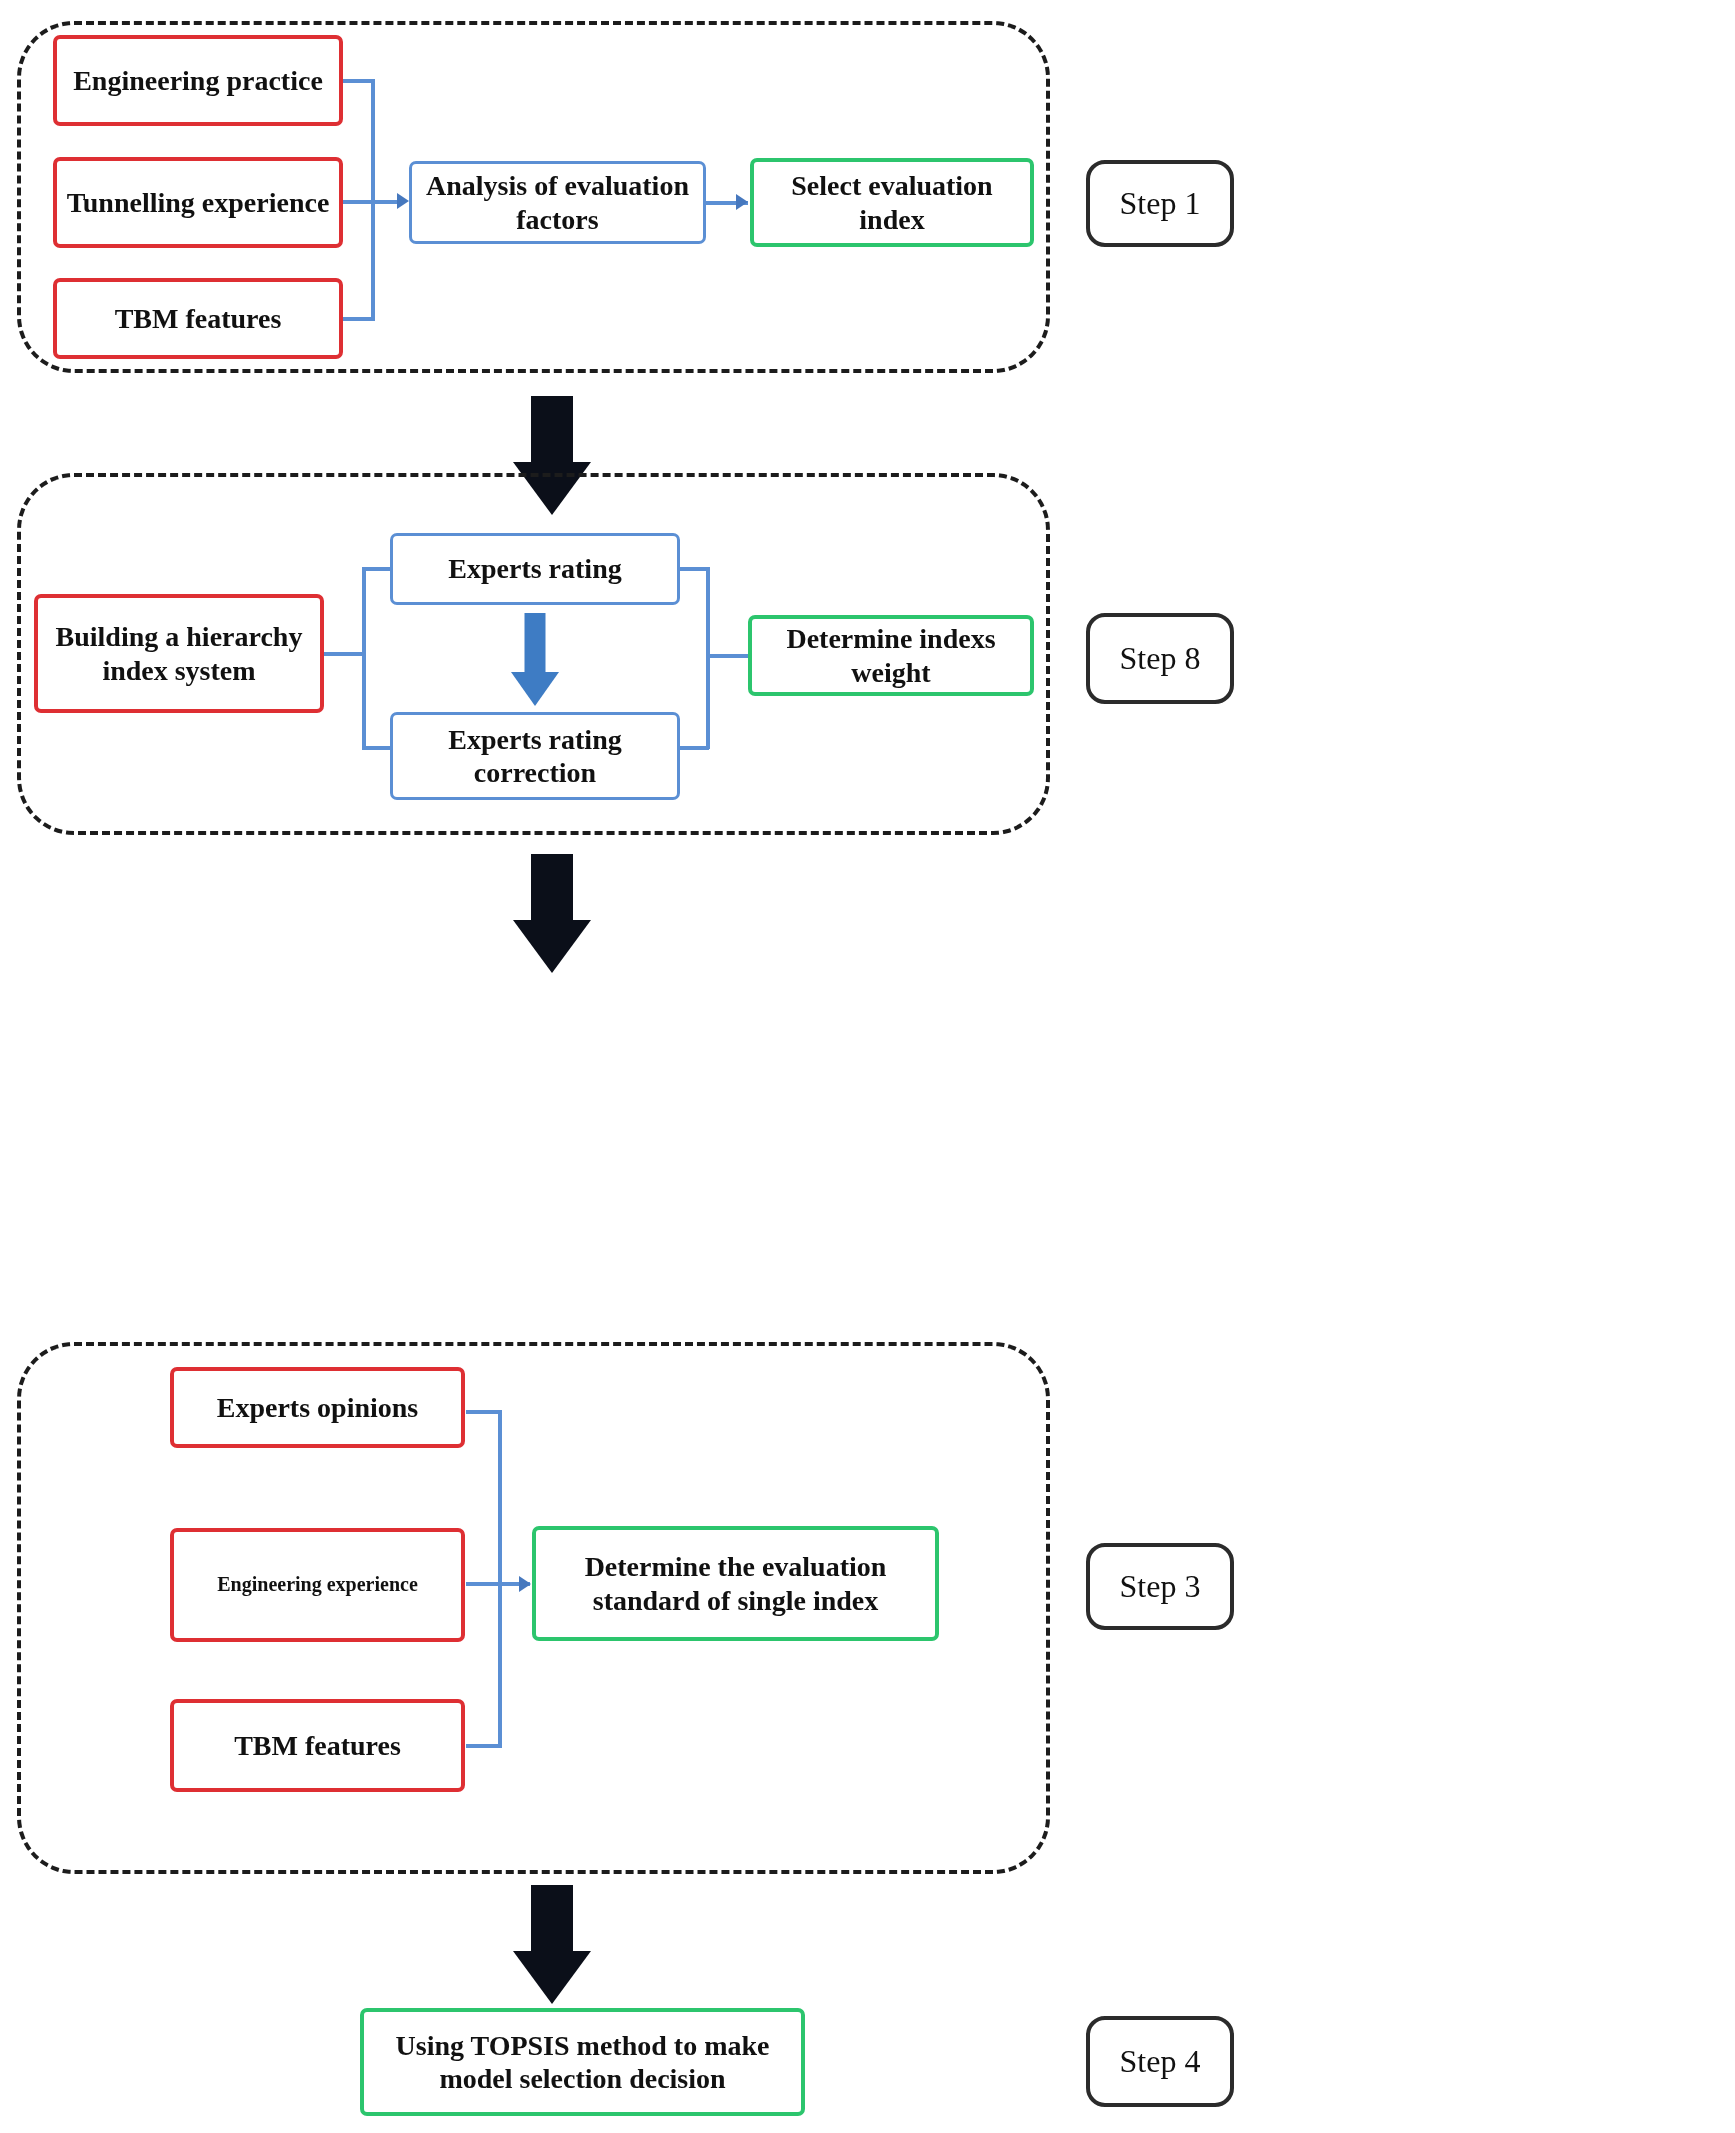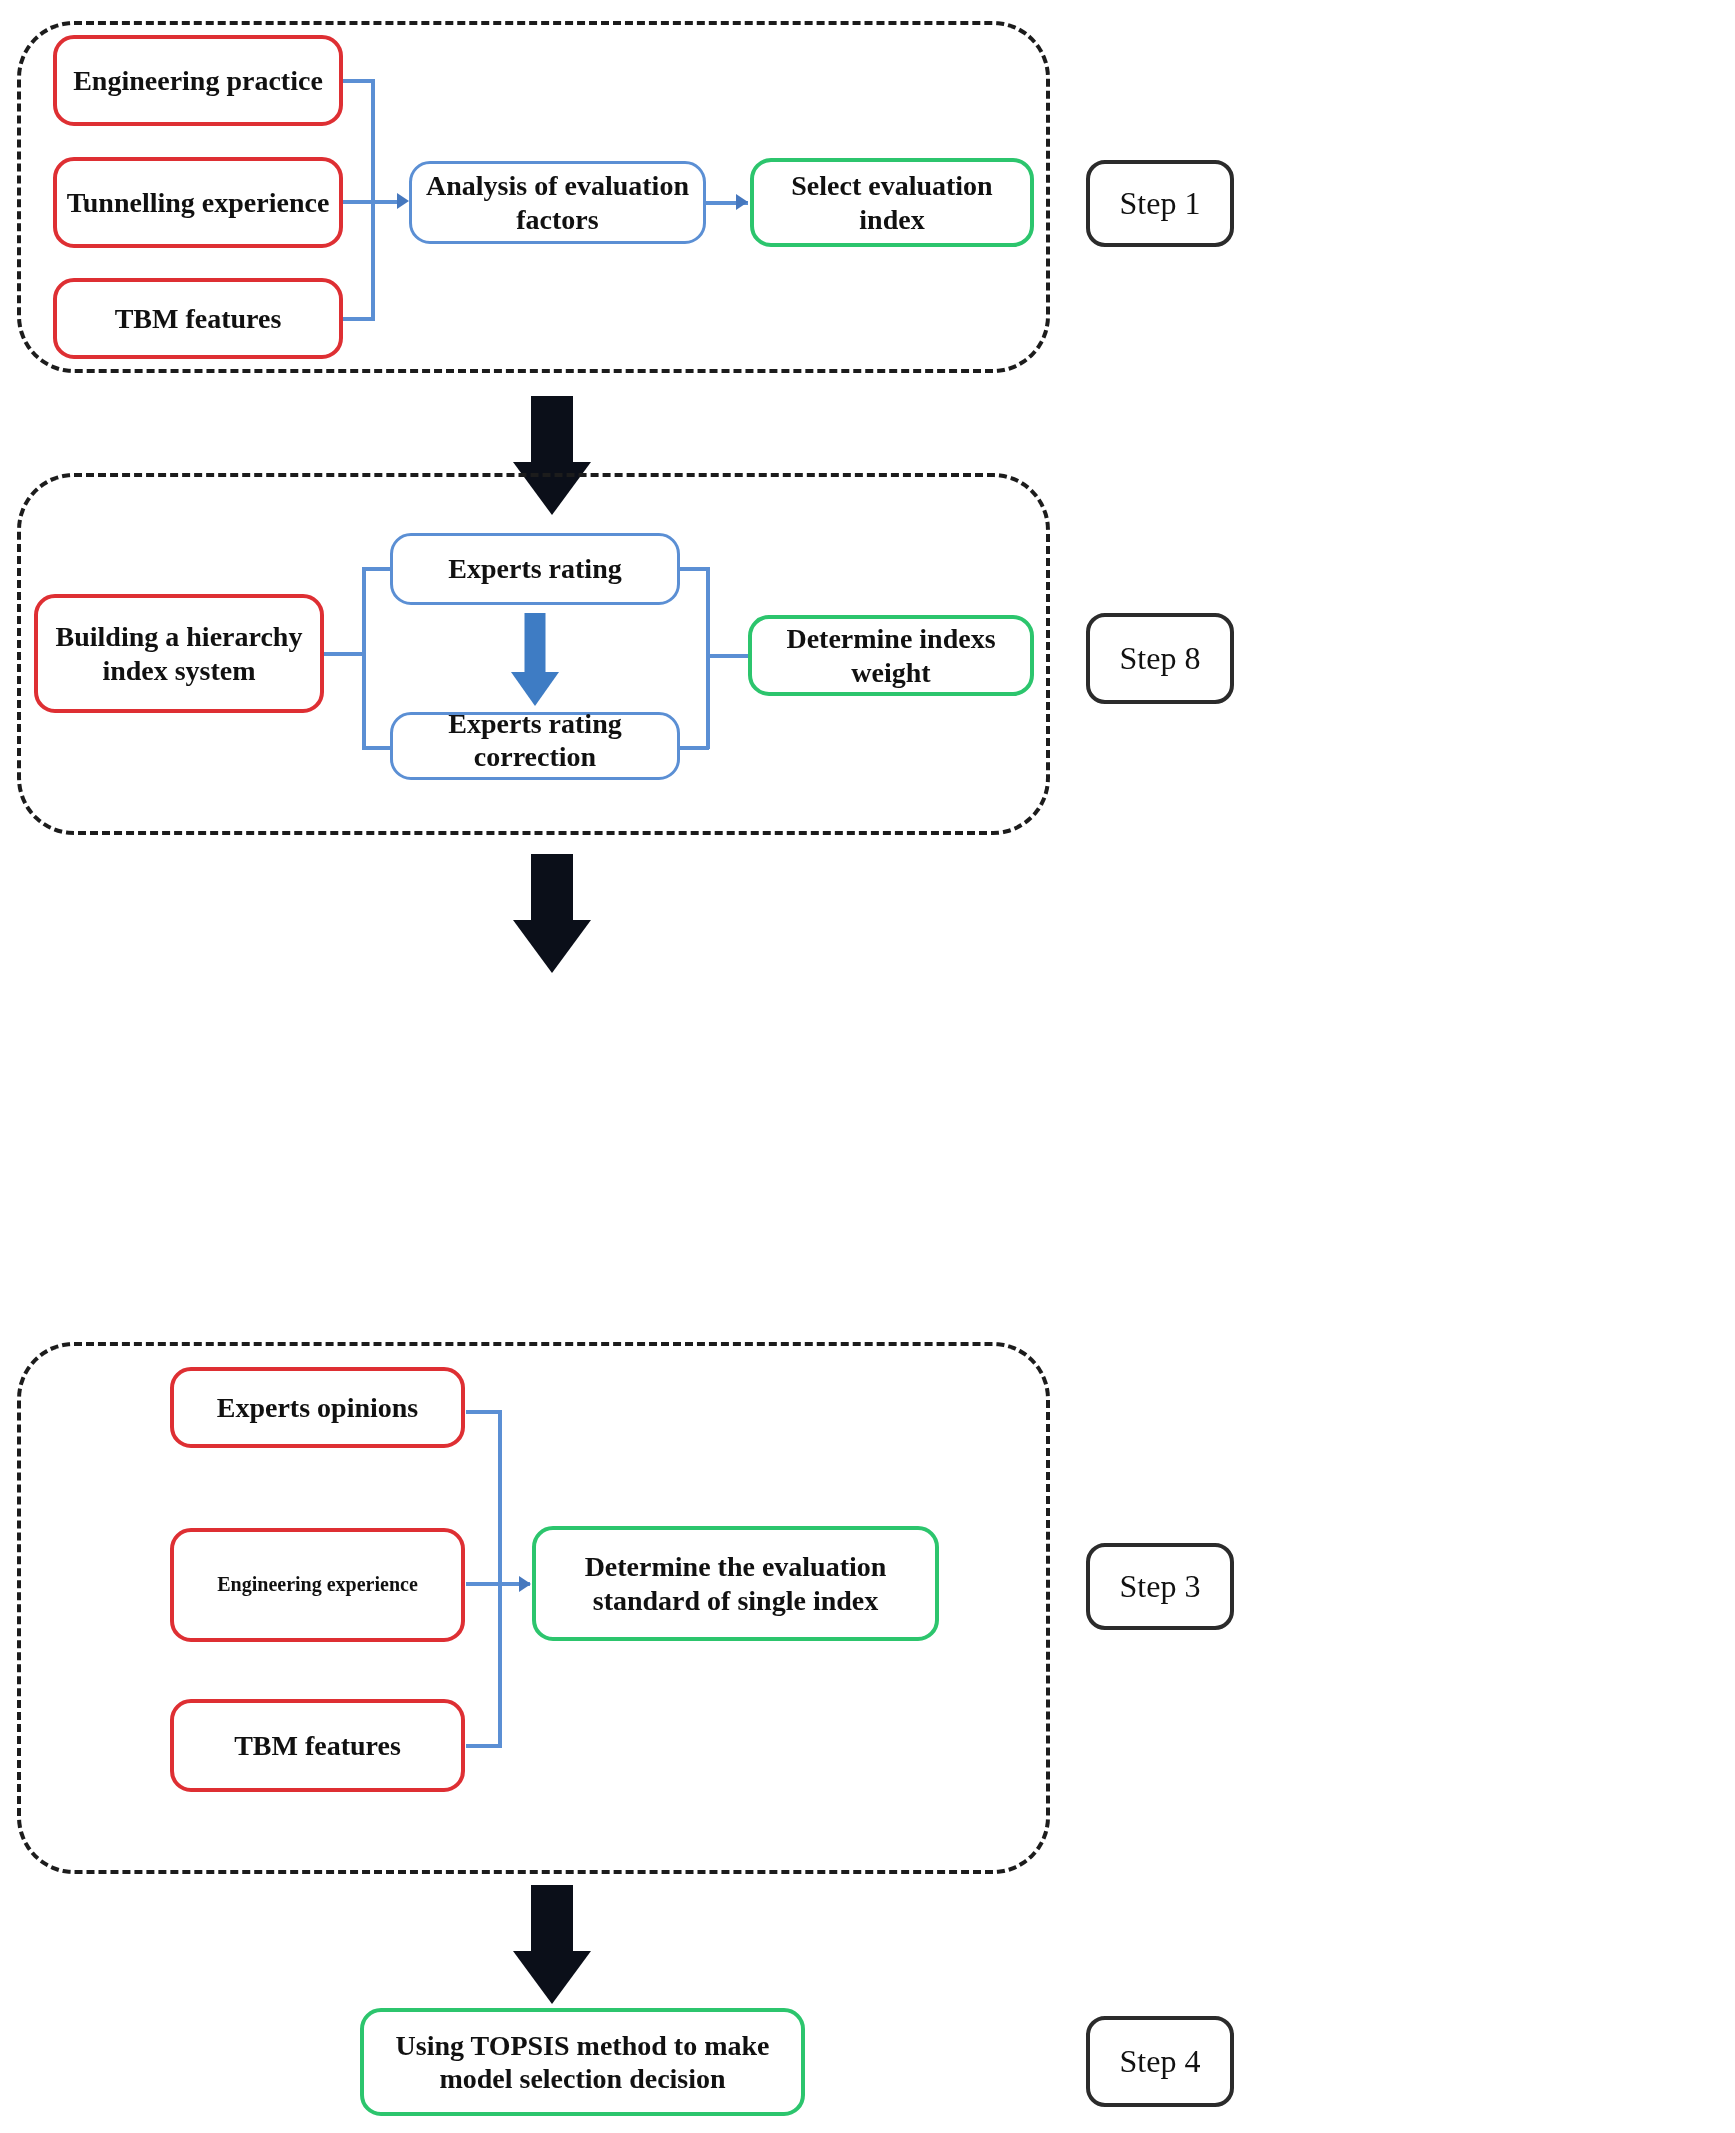--- a/index.html
+++ b/index.html
@@ -27,21 +27,21 @@
 
   
   .node {
     position: absolute;
     box-sizing: border-box;
     display: flex;
     align-items: center;
     justify-content: center;
     text-align: center;
     background: #ffffff;
-    border-radius: 21px;
+    border-radius: 7px;
     font-weight: bold;
     color: #111111;
     line-height: 1.18;
     padding: 3.8px 9.5px;
   }
   .node.red   { border: 4.7px solid #DE2F33; }
   .node.blue  { border: 3.8px solid #5B8FD4; }
   .node.green { border: 4.7px solid #2CC56D; }
 
   .node-label { display: block; }
@@ -164,21 +164,21 @@
   <div class="step-container" style="left:17px; top:473px; width:1033px; height:362px;"></div>
 
   <div class="node red" style="left:34px; top:594px; width:290px; height:119px; font-size:28px;">
     <span class="node-label">Building a hierarchy index system</span>
   </div>
 
   <div class="node blue" style="left:390px; top:533px; width:290px; height:72px; font-size:28px;">
     <span class="node-label">Experts rating</span>
   </div>
 
-  <div class="node blue" style="left:390px; top:712px; width:290px; height:68px; font-size:28px;align-items:flex-end;">
+  <div class="node blue" style="left:390px; top:712px; width:290px; height:88px; font-size:28px;">
     <span class="node-label">Experts rating correction</span>
   </div>
 
   <div class="node green" style="left:748px; top:615px; width:286px; height:81px; font-size:28px;">
     <span class="node-label">Determine indexs weight</span>
   </div>
 
   <div class="conn conn-h" style="left:324px; top:652px; width:42px;"></div>
   <div class="conn conn-v" style="left:362px; top:567px; height:182px;"></div>
   <div class="conn conn-h" style="left:362px; top:567px; width:30px;"></div>

